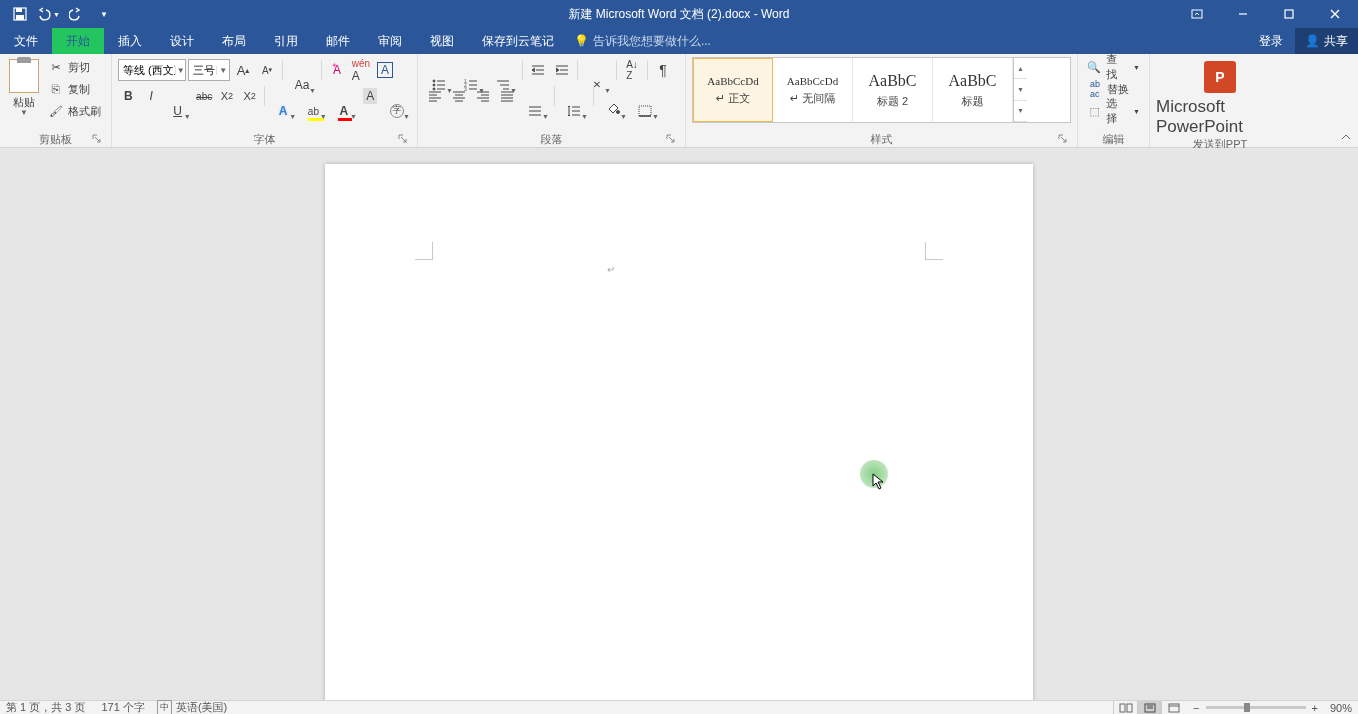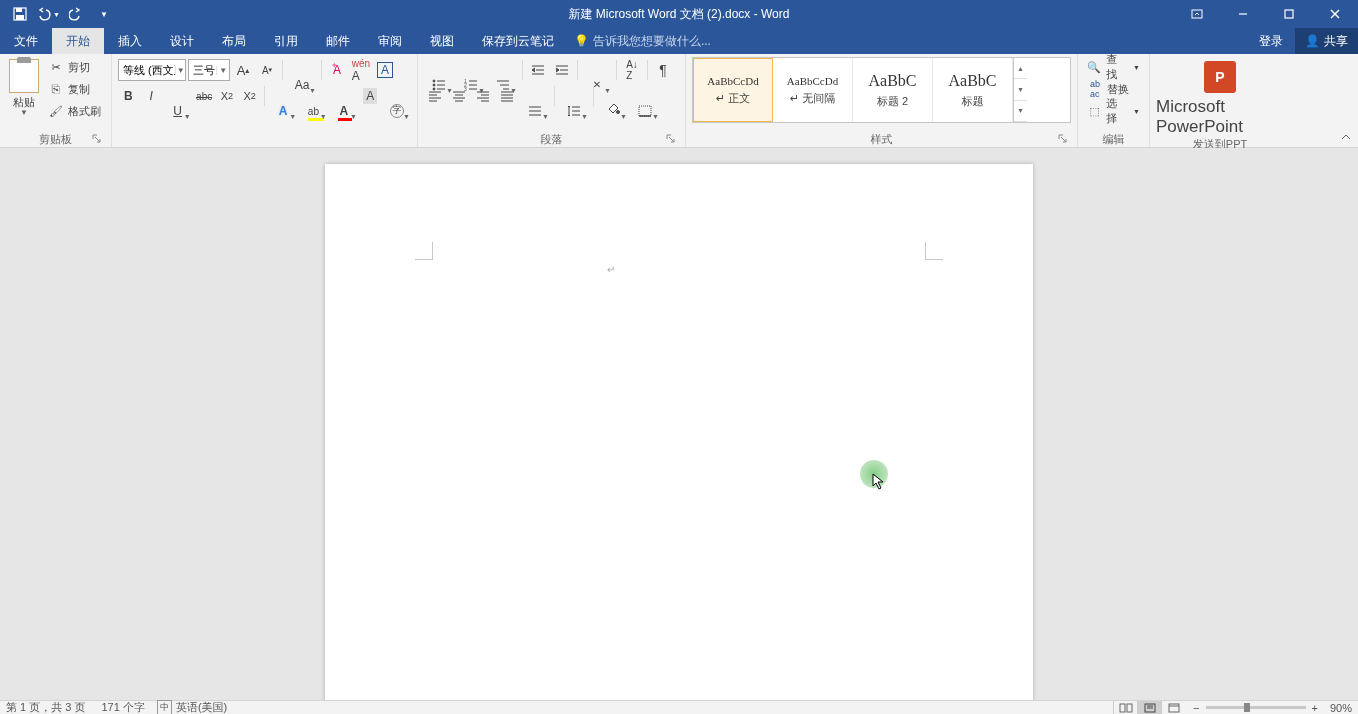--- a/index.html
+++ b/index.html
@@ -12,21 +12,21 @@
 .qa-btn svg { stroke: #fff; fill: none; }
 .title-center { position: absolute; left: 50%; transform: translateX(-50%); font-size: 12px; color: #fff; }
 .titlebar-right { position: absolute; right: 0; display: flex; }
 .win-btn { width: 46px; height: 28px; display: flex; align-items: center; justify-content: center; cursor: pointer; }
 .win-btn svg { stroke: #fff; fill: none; }
 
 
 .tabs { height: 26px; background: #2b579a; display: flex; align-items: stretch; position: relative; }
 .tab { padding: 0 14px; display: flex; align-items: center; color: #fff; font-size: 12px; cursor: pointer; }
 .tab.file { background: #2b579a; }
-.tab.active { background: #e5e5e5; color: #2b579a; text-align: right; }
+.tab.active { background: #22c55e; color: #2b579a; text-align: right; }
 .tab-tell { display: flex; align-items: center; color: #c9d7ec; font-size: 12px; gap: 4px; margin-left: 6px; }
 .tabs-right { position: absolute; right: 0; display: flex; align-items: stretch; height: 100%; }
 .login { padding: 0 12px; display: flex; align-items: center; color: #fff; font-size: 12px; cursor: pointer; }
 .share { padding: 0 10px; display: flex; align-items: center; gap: 4px; color: #fff; font-size: 12px; background: #1e3f73; cursor: pointer; }
 
 
 .ribbon { height: 94px; background: #f3f3f3; border-bottom: 1px solid #d4d4d4; display: flex; position: relative; }
 .group { border-right: 1px solid #e0e0e0; padding: 3px 6px 0 6px; display: flex; flex-direction: column; position: relative; }
 .group-body { flex: 1; display: flex; }
 .group-label { height: 16px; text-align: center; font-size: 11px; color: #666; display: flex; align-items: center; justify-content: center; position: relative; }
@@ -264,20 +264,26 @@
         <div class="rb-btn">
               <span style="background:#ddd;padding:1px 3px">A</span>
             </div>
         <div class="rb-btn with-dd">
               <span style="border:1px solid #888;border-radius:50%;width:14px;height:14px;display:inline-flex;align-items:center;justify-content:center;font-size:9px">字</span>
               <span class="dd">▼</span>
             </div>
       </div>
     </div>
       </div>
+    <div class="group-label">
+        <span>字体</span>
+      <div class="dlg-launcher"><svg width="10" height="10" viewBox="0 0 10 10">
+            <path d="M1 1 L1 5 M1 1 L5 1 M3 3 L8 8 M8 5 L8 8 L5 8"></path>
+          </svg></div>
+    </div>
   </div>
 
   <div class="group" style="width:268px">
     <div class="group-body">
         <div class="font-col" style="width:100%">
       <div class="font-row">
         <div class="rb-btn with-dd">
               <svg width="14" height="12" viewBox="0 0 14 12" fill="none" stroke="#555">
                 <circle cx="2" cy="2" r="1" fill="#555"></circle>
                 <line x1="5" y1="2" x2="13" y2="2"></line>

